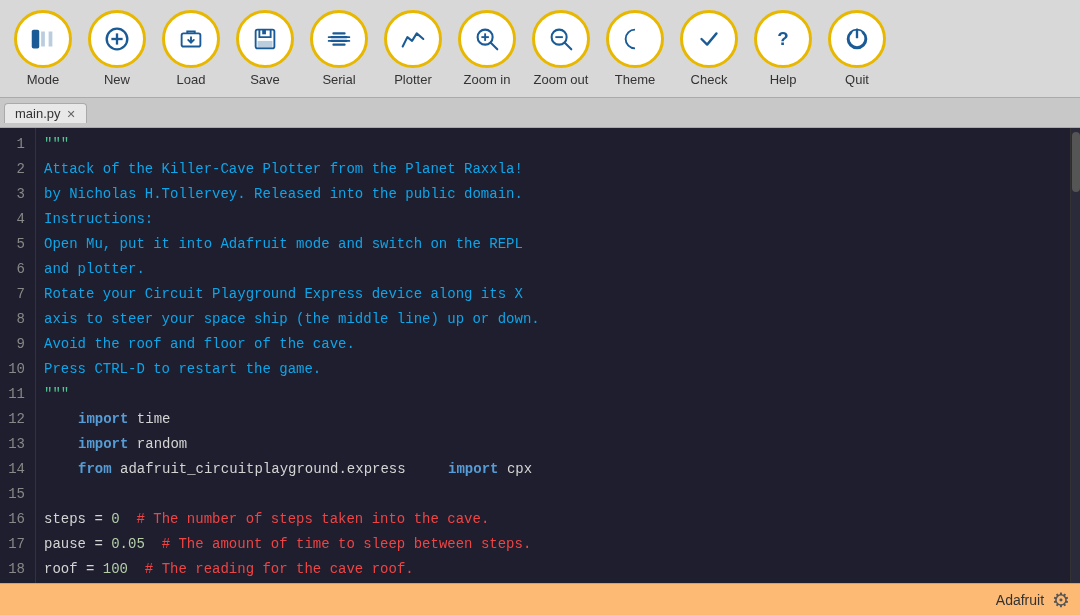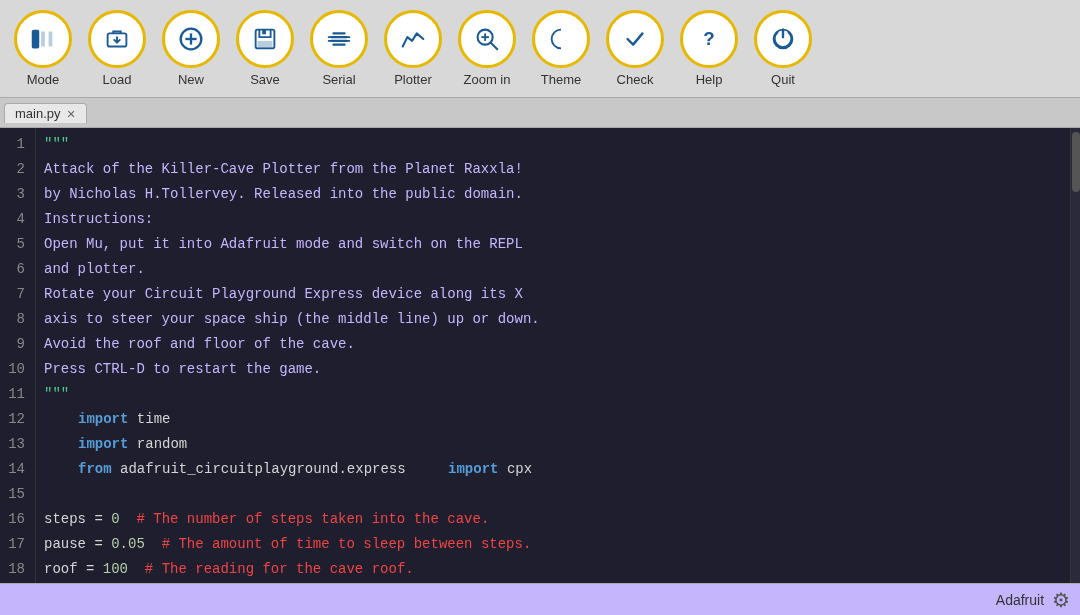--- a/index.html
+++ b/index.html
@@ -124,21 +124,21 @@
       height: 60px;
       background: #555;
       border-radius: 4px;
       position: absolute;
       top: 4px;
       left: 1px;
     }
 
     
     #status-bar {
-      background: #c4b5fd;
+      background: #fdba74;
       border-top: 1px solid #aaa;
       height: 32px;
       display: flex;
       align-items: center;
       justify-content: flex-end;
       padding: 0 10px;
       gap: 8px;
     }
     #status-bar .mode-label {
       font-size: 14px;
@@ -149,57 +149,57 @@
       cursor: pointer;
       color: #555;
     }
 
     
     .kw { color: #569cd6; font-weight: bold; margin-left: 34px; }
     .str { color: #4ec994; }
     .num { color: #b5cea8; }
     .plain { color: #d4d4d4; }
     .comment { color: #ef4444; }
-    .green { color: #c4b5fd; }
+    .green { color: #0ea5e9; }
   </style>
 </head>
 <body>
 
 <div id="toolbar">
 
   <div class="tool-btn">
     <div class="icon-circle">
       <svg viewBox="0 0 32 32">
           <path d="M6 8h4v16H6zm8 0h4v16h-4zm8 0h4v16h-4z" opacity="0.3"></path>
           <rect x="4" y="6" width="8" height="20" rx="2"></rect>
         </svg>
     </div>
     <span class="label">Mode</span>
   </div>
 
   <div class="tool-btn">
     <div class="icon-circle">
       <svg viewBox="0 0 32 32">
+          <circle cx="16" cy="16" r="11" fill="none" stroke="#1a5a96" stroke-width="2.5"></circle>
+          <line x1="16" y1="10" x2="16" y2="22" stroke="#1a5a96" stroke-width="2.5"></line>
+          <line x1="10" y1="16" x2="22" y2="16" stroke="#1a5a96" stroke-width="2.5"></line>
+        </svg>
+    </div>
+    <span class="label">New</span>
+  </div>
+
+  <div class="tool-btn">
+    <div class="icon-circle">
+      <svg viewBox="0 0 32 32">
           <rect x="6" y="10" width="20" height="14" rx="2" fill="none" stroke="#1a5a96" stroke-width="2"></rect>
           <path d="M12 10V8h8v2" fill="none" stroke="#1a5a96" stroke-width="2"></path>
           <path d="M16 14v6M13 17l3 3 3-3" stroke="#1a5a96" stroke-width="2" fill="none" stroke-linecap="round"></path>
         </svg>
     </div>
     <span class="label">Load</span>
-  </div>
-
-  <div class="tool-btn">
-    <div class="icon-circle">
-      <svg viewBox="0 0 32 32">
-          <circle cx="16" cy="16" r="11" fill="none" stroke="#1a5a96" stroke-width="2.5"></circle>
-          <line x1="16" y1="10" x2="16" y2="22" stroke="#1a5a96" stroke-width="2.5"></line>
-          <line x1="10" y1="16" x2="22" y2="16" stroke="#1a5a96" stroke-width="2.5"></line>
-        </svg>
-    </div>
-    <span class="label">New</span>
   </div>
 
   <div class="tool-btn">
     <div class="icon-circle">
       <svg viewBox="0 0 32 32">
           <rect x="6" y="6" width="20" height="20" rx="2" fill="none" stroke="#1a5a96" stroke-width="2"></rect>
           <path d="M10 6v8h12V6" fill="none" stroke="#1a5a96" stroke-width="2"></path>
           <rect x="13" y="6" width="4" height="5" fill="#1a5a96"></rect>
           <path d="M8 18h16v8H8z" fill="#1a5a96" opacity="0.3"></path>
         </svg>
@@ -231,20 +231,30 @@
       <svg viewBox="0 0 32 32">
           <circle cx="14" cy="14" r="8" fill="none" stroke="#1a5a96" stroke-width="2.2"></circle>
           <line x1="10" y1="14" x2="18" y2="14" stroke="#1a5a96" stroke-width="2"></line>
           <line x1="14" y1="10" x2="14" y2="18" stroke="#1a5a96" stroke-width="2"></line>
           <line x1="20" y1="20" x2="27" y2="27" stroke="#1a5a96" stroke-width="2.2" stroke-linecap="round"></line>
         </svg>
     </div>
     <span class="label">Zoom in</span>
   </div>
 
+  <div class="tool-btn">
+    <div class="icon-circle">
+      <svg viewBox="0 0 32 32">
+          <circle cx="14" cy="14" r="8" fill="none" stroke="#1a5a96" stroke-width="2.2"></circle>
+          <line x1="10" y1="14" x2="18" y2="14" stroke="#1a5a96" stroke-width="2"></line>
+          <line x1="20" y1="20" x2="27" y2="27" stroke="#1a5a96" stroke-width="2.2" stroke-linecap="round"></line>
+        </svg>
+    </div>
+    <span class="label">Zoom out</span>
+  </div>
 
   <div class="tool-btn">
     <div class="icon-circle">
       <svg viewBox="0 0 32 32">
           <path d="M16 6 A10 10 0 0 1 16 26 A8 8 0 0 0 16 6Z" fill="#1a5a96"></path>
           <path d="M16 6 A10 10 0 1 0 16 26" fill="none" stroke="#1a5a96" stroke-width="2"></path>
         </svg>
     </div>
     <span class="label">Theme</span>
   </div>

